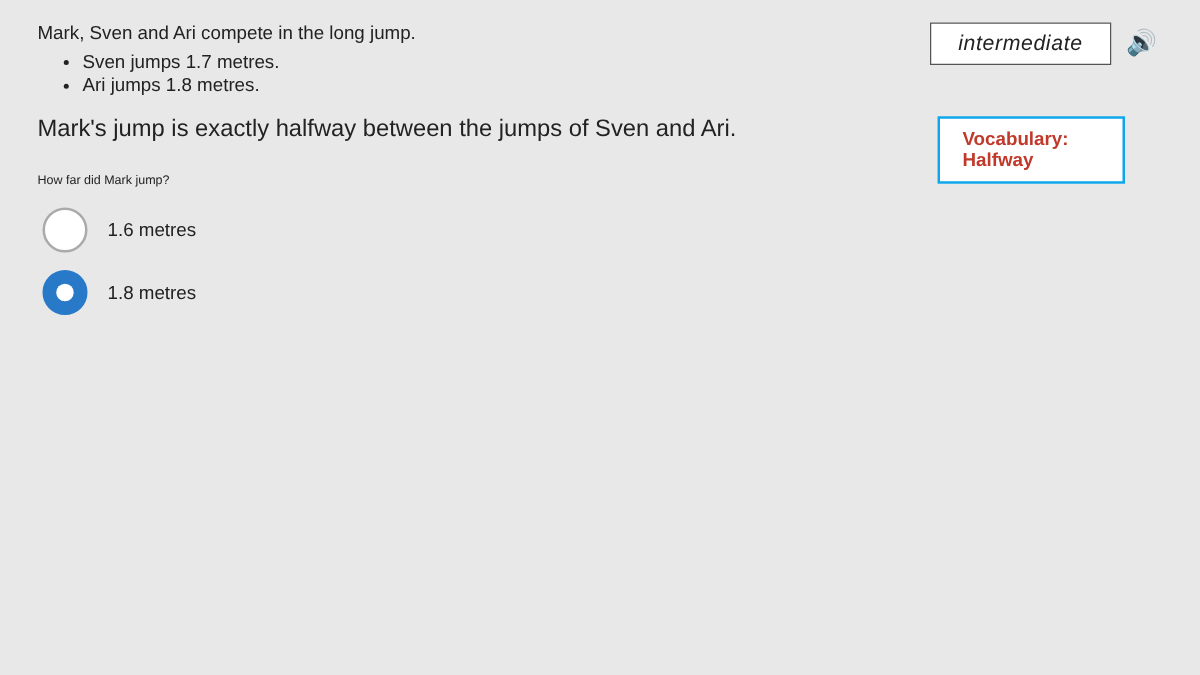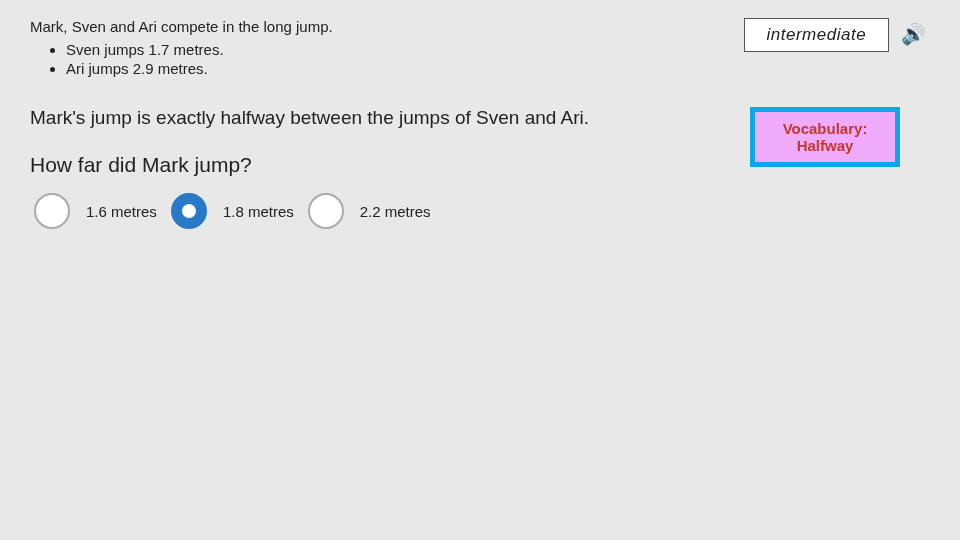--- a/index.html
+++ b/index.html
@@ -58,55 +58,55 @@
 
     .problem-text {
       font-size: 15px;
       color: #222;
       margin-bottom: 6px;
     }
 
     .bullet-list {
       list-style: disc;
       margin-left: 36px;
-      margin-bottom: 20px;
+      margin-bottom: 6px;
       font-size: 15px;
     }
 
     .bullet-list li {
       margin-bottom: 2px;
     }
 
     .halfway-text {
       font-size: 19px;
       margin-bottom: 24px;
     }
 
     .vocab-box {
       position: absolute;
       right: 30px;
       top: 0;
-      border: 5px solid #0ea5e9;
-      background: #f0abfc;
+      border: 2px solid #0ea5e9;
+      background: #ffffff;
       padding: 8px 18px;
       font-weight: bold;
       color: #c0392b;
       font-size: 15px;
       min-width: 150px;
-      text-align: center;
     }
 
     .question-text {
-      font-size: 21px;
+      font-size: 10px;
       margin-bottom: 16px;
       margin-top: 20px;
     }
 
     .options-container {
       display: flex;
+      flex-direction: column;
       gap: 14px;
       margin-left: 4px;
     }
 
     .option-row {
       display: flex;
       align-items: center;
       gap: 16px;
       cursor: pointer;
     }
@@ -150,21 +150,21 @@
 <body>
 
 <div class="main-container">
   <div class="content-area">
 
     <div class="header-row">
       <div style="max-width:400px;">
         <p class="problem-text">Mark, Sven and Ari compete in the long jump.</p>
         <ul class="bullet-list">
           <li>Sven jumps 1.7 metres.</li>
-          <li>Ari jumps 2.9 metres.</li>
+          <li>Ari jumps 1.8 metres.</li>
         </ul>
       </div>
 
       <div style="display:flex; align-items: flex-start; gap:12px; margin-left: auto; text-align: right;">
         <div class="title-box">intermediate</div>
         <span class="speaker-icon">🔊</span>
       </div>
     </div>
 
     <div class="halfway-section">
@@ -184,21 +184,17 @@
         <div class="radio-circle"></div>
         <span class="option-label">1.6 metres</span>
       </div>
 
 
       <div class="option-row">
         <div class="radio-circle selected"></div>
         <span class="option-label">1.8 metres</span>
       </div>
 
-      <div class="option-row">
-        <div class="radio-circle"></div>
-        <span class="option-label">2.2 metres</span>
-      </div>
 
     </div>
 
   </div>
 </div>
 
 </body></html>

